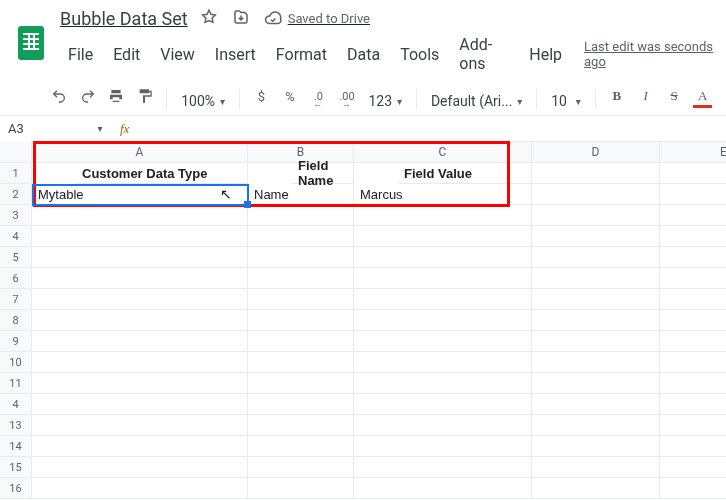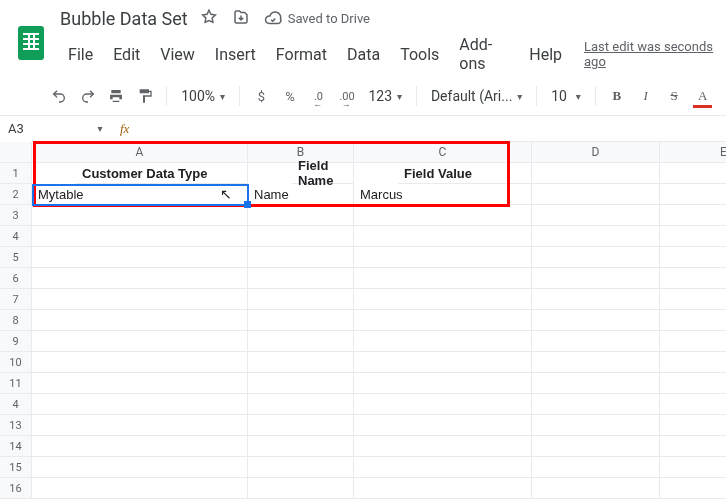--- a/index.html
+++ b/index.html
@@ -10,30 +10,30 @@
     .logo { width:26px; height:34px; background:#0f9d58; border-radius:3px; position:relative; }
     .logo::before { content:""; position:absolute; top:7px; left:5px; width:16px; height:20px;
       background:
         linear-gradient(#fff,#fff) 0 0/16px 2px no-repeat,
         linear-gradient(#fff,#fff) 0 5px/16px 2px no-repeat,
         linear-gradient(#fff,#fff) 0 10px/16px 2px no-repeat,
         linear-gradient(#fff,#fff) 0 15px/16px 2px no-repeat,
         linear-gradient(#fff,#fff) 5px 0/2px 17px no-repeat,
         linear-gradient(#fff,#fff) 10px 0/2px 17px no-repeat; }
     .title-col { display:flex; flex-direction:column; gap:2px; }
-    .title-row { display:flex; align-items:center; gap:12px; }
+    .title-row { display:flex; align-items:center; gap:12px;text-decoration:underline; }
     .doc-title { font-size:18px; color:#3c4043; }
     .title-icons { display:flex; gap:14px; color:#5f6368; align-items:center; }
     .title-icons svg, .title-icons .glyph { width:18px; height:18px; }
     .saved { display:flex; align-items:center; gap:6px; color:#5f6368; font-size:13px; }
     .menubar { display:flex; gap:4px; align-items:center; }
     .menubar .item { padding:4px 8px; font-size:16px; color:#3c4043; cursor:pointer; border-radius:3px; }
     .last-edit { color:#5f6368; text-decoration:underline; font-size:13px; margin-left:10px; }
     
-    .toolbar { display:flex; align-items:center; gap:6px; padding:6px 12px 6px 48px; border-bottom:1px solid #e8eaed; }
+    .toolbar { display:flex; align-items:flex-end; gap:6px; padding:6px 12px 6px 48px; border-bottom:1px solid #e8eaed; }
     .tb-btn { width:26px; height:26px; display:flex; align-items:center; justify-content:center; color:#5f6368; border-radius:3px; cursor:pointer; }
     .tb-sep { width:1px; height:20px; background:#e8eaed; margin:0 4px; }
     .tb-select { display:flex; align-items:center; color:#3c4043; font-size:14px; gap:5px; padding:0 4px; cursor:pointer; }
     .tb-select .arrow { font-size:10px; color:#5f6368; }
     .bold { font-weight:700; font-family:Georgia,serif; }
     .italic { font-style:italic; font-family:Georgia,serif; }
     .strike { text-decoration:line-through; font-family:Georgia,serif; }
     .textcolor { position:relative; font-family:Georgia,serif; }
     .textcolor::after { content:""; position:absolute; left:2px; right:2px; bottom:1px; height:3px; background:#d93025; }
     

